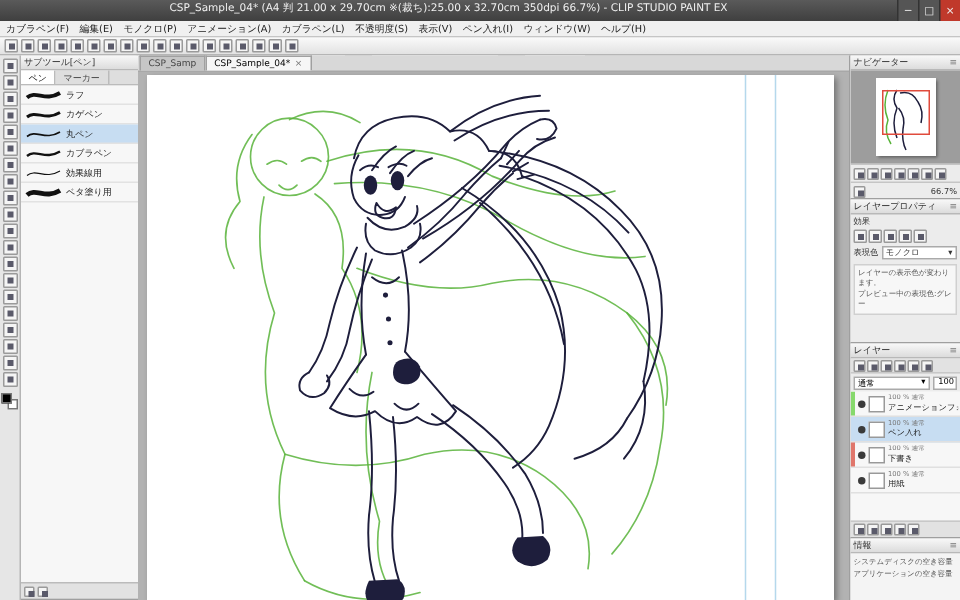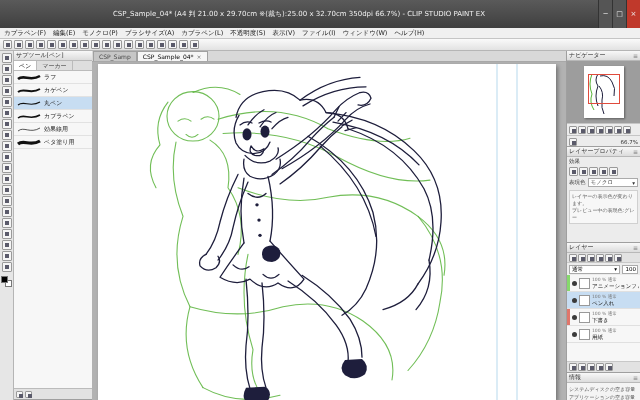--- a/index.html
+++ b/index.html
@@ -1,21 +1,21 @@
 <!DOCTYPE html>
 <html><head>
 <meta charset="utf-8">
 <style>
   * { margin:0; padding:0; box-sizing:border-box; }
   html,body { width:640px; height:400px; overflow:hidden; background:#888; }
   body { font-family:"DejaVu Sans","Liberation Sans",sans-serif; }
   .app { position:relative; width:640px; height:400px; background:#e4e4e4; display:flex; flex-direction:column; }
 
   
-  .titlebar { height:28px; background:linear-gradient(#5a5a5a,#3f3f3f); color:#f0f0f0; display:flex; align-items:center; font-size:7px; flex:0 0 auto; }
+  .titlebar { height:14px; background:linear-gradient(#5a5a5a,#3f3f3f); color:#f0f0f0; display:flex; align-items:flex-start; font-size:7px; flex:0 0 auto; }
   .titlebar .title { flex:1; text-align:center; white-space:nowrap; overflow:hidden; }
   .win-controls { display:flex; height:100%; }
   .win-btn { width:14px; height:100%; display:flex; align-items:center; justify-content:center; font-size:7px; color:#eee; background:#555; border-left:1px solid #333; }
   .win-btn.close { background:#c0392b; }
 
   
   .menubar { height:11px; background:#f0f0f0; border-bottom:1px solid #c5c5c5; display:flex; align-items:center; padding:0 4px; gap:7px; font-size:6.5px; color:#222; flex:0 0 auto; white-space:nowrap; }
 
   
   .commandbar { height:12px; background:linear-gradient(#fafafa,#e2e2e2); border-bottom:1px solid #b5b5b5; display:flex; align-items:center; padding:0 3px; gap:2px; flex:0 0 auto; }
@@ -158,25 +158,25 @@
       <span class="win-btn" data-interactable="true">─</span>
       <span class="win-btn" data-interactable="true">□</span>
       <span class="win-btn close" data-interactable="true">×</span>
     </div>
   </div>
 
   <div class="menubar" data-interactable="false">
     <span data-interactable="true">カブラペン(F)</span>
     <span data-interactable="true">編集(E)</span>
     <span data-interactable="true">モノクロ(P)</span>
-    <span data-interactable="true">ブラシサイズ(A)</span>
+    <span data-interactable="true">アニメーション(A)</span>
     <span data-interactable="true">カブラペン(L)</span>
     <span data-interactable="true">不透明度(S)</span>
     <span data-interactable="true">表示(V)</span>
-    <span data-interactable="true">ファイル(I)</span>
+    <span data-interactable="true">ペン入れ(I)</span>
     <span data-interactable="true">ウィンドウ(W)</span>
     <span data-interactable="true">ヘルプ(H)</span>
   </div>
 
   <div class="commandbar" data-interactable="false">
       <span class="icon-box" data-interactable="true"></span>
       <span class="icon-box" data-interactable="true"></span>
       <span class="icon-box" data-interactable="true"></span>
       <span class="icon-box" data-interactable="true"></span>
       <span class="icon-box" data-interactable="true"></span>

